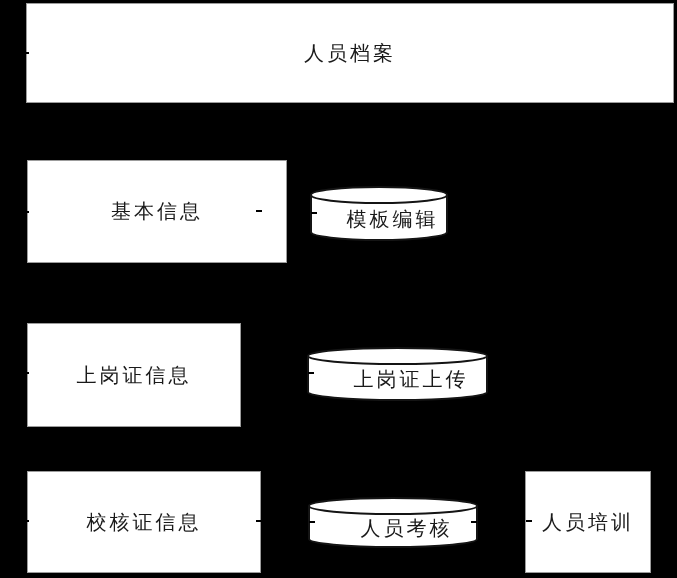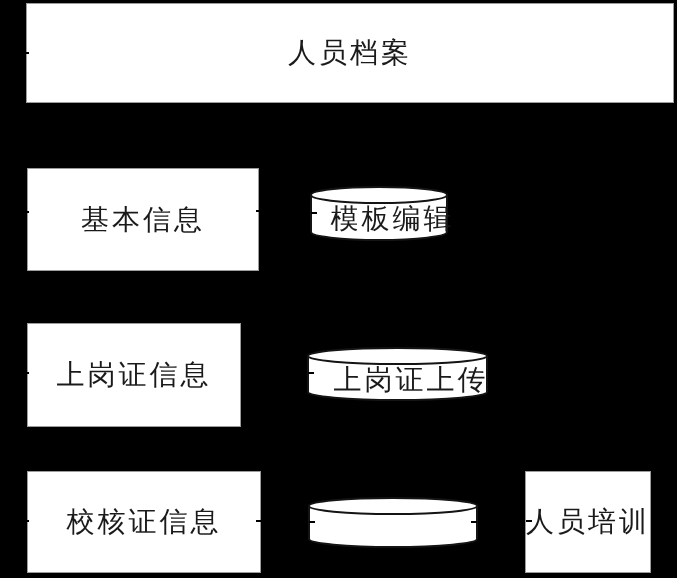--- a/index.html
+++ b/index.html
@@ -17,37 +17,37 @@
   .rect{
     position:absolute;
     background:#ffffff;
     border:1px solid #9c9c9c;
     box-sizing:border-box;
     display:flex;
     align-items:center;
     justify-content:center;
   }
   .node-label{
-    font-size:28px;
+    font-size:20px;
     letter-spacing:3px;
     color:#1a1a1a;
     white-space:nowrap;
   }
   .cyl{
     position:absolute;
   }
   .cyl svg{display:block;}
   .cyl .cyl-label{
     position:absolute;
     left:0;right:0;top:13px;bottom:2px;
     display:flex;align-items:center;justify-content:center;padding-left:27px;
   }
   
   .box-title{left:26px;top:3px;width:648px;height:100px;}
-  .box-basic{left:27px;top:160px;width:232px;height:103px;margin-top:8px;}
+  .box-basic{left:27px;top:160px;width:260px;height:103px;}
   .box-permit{left:27px;top:323px;width:214px;height:104px;}
   .box-check{left:27px;top:471px;width:234px;height:102px;}
   .box-training{left:525px;top:471px;width:126px;height:102px;justify-content:center;}
   .cyl-template{left:310px;top:186px;width:138px;height:55px;}
   .cyl-upload{left:307px;top:347px;width:181px;height:54px;}
   .cyl-assess{left:308px;top:497px;width:170px;height:51px;}
   
   .tick{
     position:absolute;
     width:6px;height:2px;
@@ -109,20 +109,23 @@
     <div class="cyl-label">
       <span class="node-label">上岗证上传</span>
     </div>
   </div>
 
   <div class="cyl cyl-assess">
     <svg width="170" height="51" viewBox="0 0 170 51">
       <path d="M1,9 L1,42 A84,8 0 0 0 169,42 L169,9" fill="#ffffff" stroke="#141414" stroke-width="2"></path>
       <ellipse cx="85" cy="9" rx="84" ry="8" fill="#ffffff" stroke="#141414" stroke-width="2"></ellipse>
     </svg>
+    <div class="cyl-label">
+      <span class="node-label">人员考核</span>
+    </div>
   </div>
 
   <div class="tick t1"></div>
   <div class="tick t2"></div>
   <div class="tick t3"></div>
   <div class="tick t4"></div>
   <div class="tick t5"></div>
   <div class="tick t6"></div>
   <div class="tick t7"></div>
   <div class="tick t8"></div>

